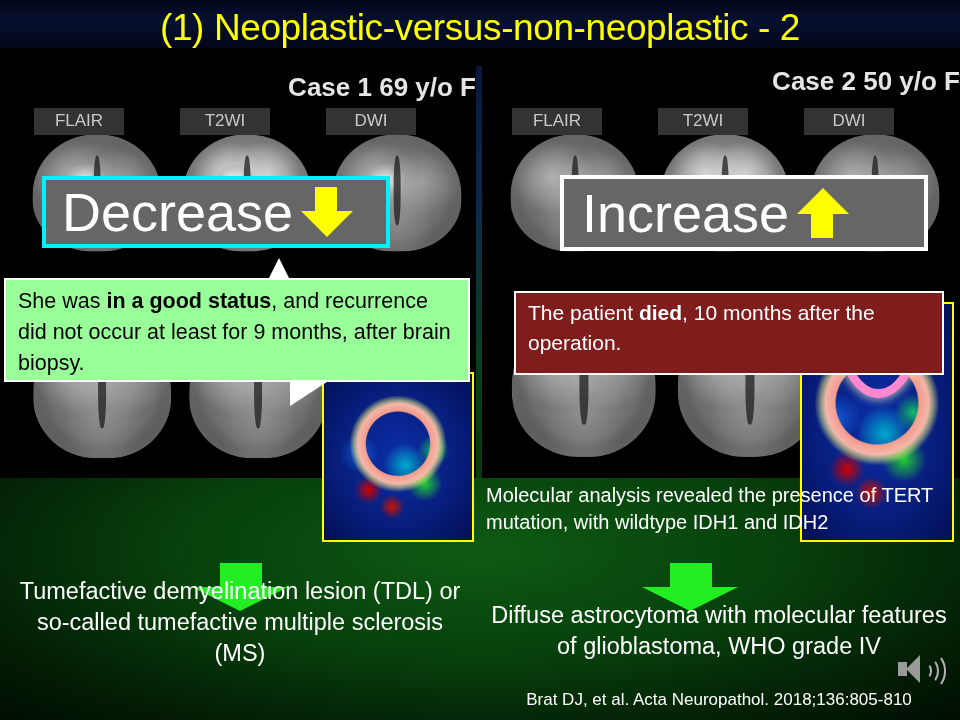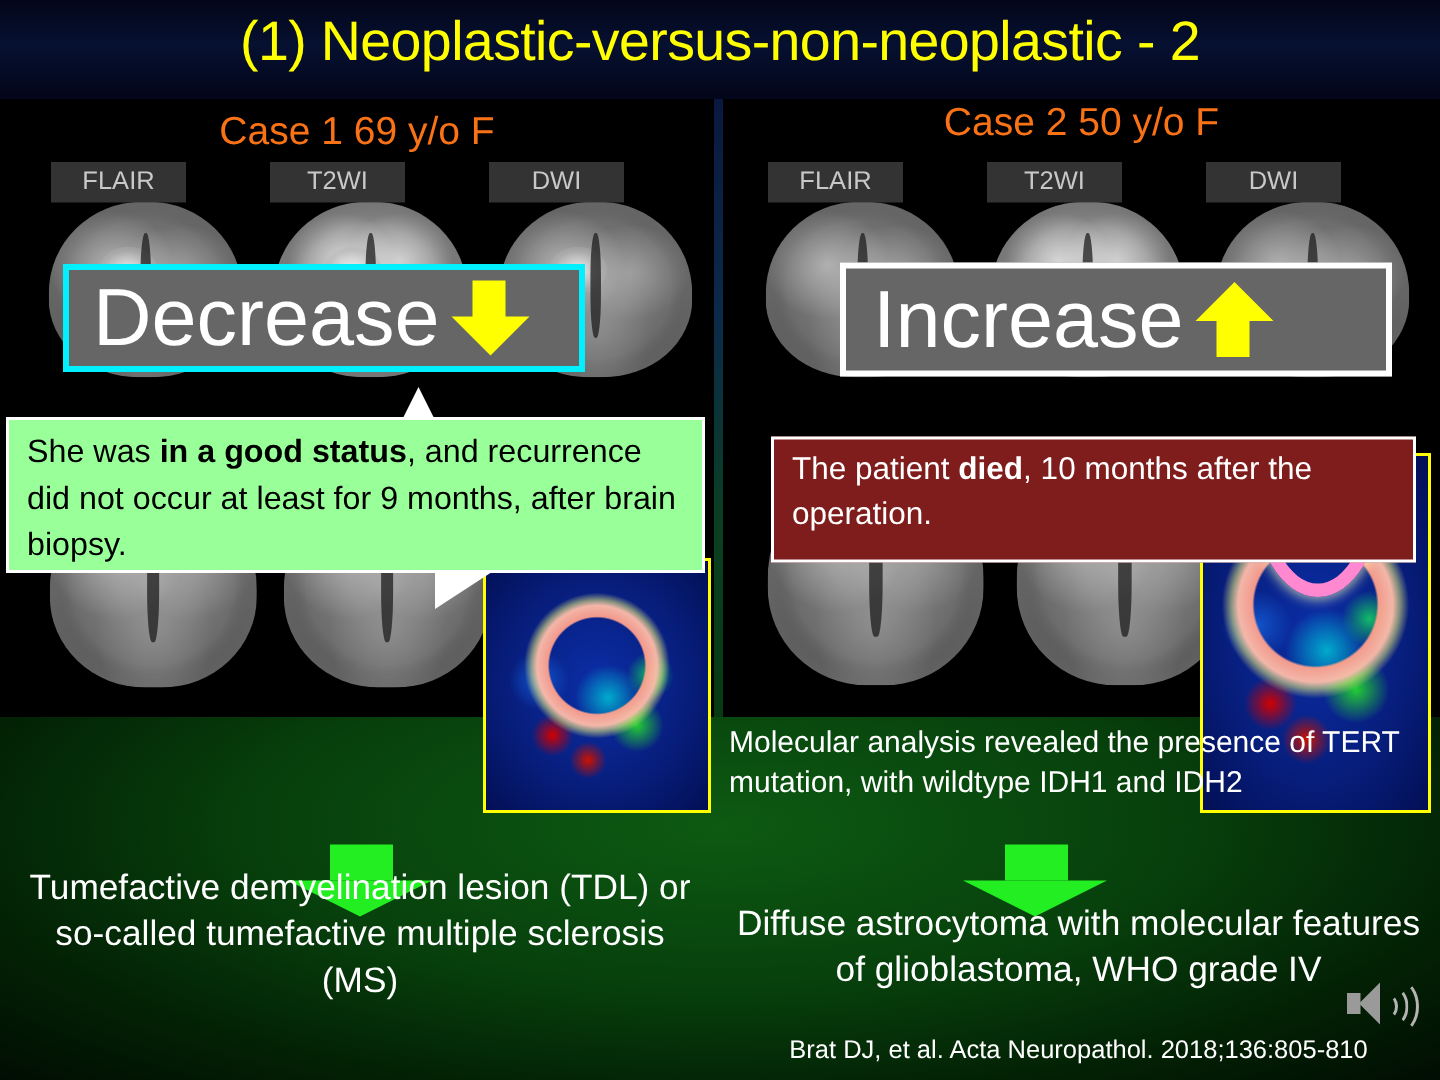--- a/index.html
+++ b/index.html
@@ -10,21 +10,21 @@
     position: relative;
     width: 960px; height: 720px;
     overflow: hidden;
     font-family: "Liberation Sans", sans-serif;
     background: #000;
   }
 
   
   .title-band {
     position: absolute; left: 0; top: 0;
-    width: 960px; height: 66px;
+    width: 960px; height: 48px;
     background: linear-gradient(180deg, #03061a 0%, #061030 45%, #03061a 100%);
   }
   .title-text {
     position: absolute; left: 0; top: 7px;
     width: 960px; text-align: center;
     color: #ffff00;
     font-size: 37px;
     letter-spacing: -0.4px;
     white-space: nowrap;
   }
@@ -45,22 +45,22 @@
   #case-right { left: 482px; width: 478px; }
 
   .panel-divider {
     position: absolute; left: 476px; top: 66px;
     width: 6px; height: 412px;
     background: linear-gradient(180deg, #0a1840 0%, #0b2a4a 35%, #0a4020 70%, #073a12 100%);
   }
 
   .case-title {
     position: absolute; top: 6px; width: 100%;
-    text-align: center; color: #f97316;
-    font-size: 26px; white-space: nowrap;
+    text-align: right; color: #e5e5e5;
+    font-size: 26px; white-space: nowrap; font-weight: bold;
   }
   #case-right .case-title { top: 0px; }
 
   
   .mri {
     position: absolute;
     background: #000;
     overflow: hidden;
   }
   .brain {

